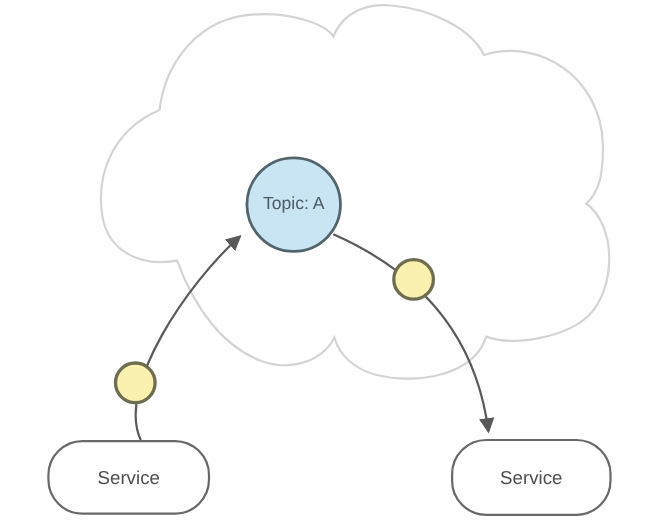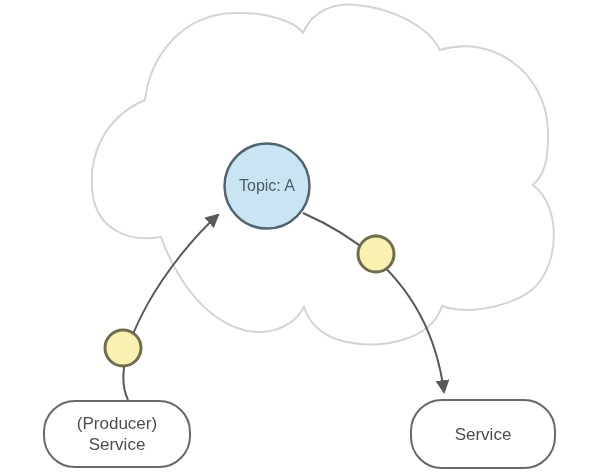--- a/index.html
+++ b/index.html
@@ -96,21 +96,20 @@
     <circle cx="123" cy="348" r="18" stroke-width="3" fill="#faf0b0" stroke="#6e6d50"></circle>
 
     <circle cx="376" cy="254" r="18" stroke-width="3" fill="#faf0b0" stroke="#6e6d50"></circle>
 
     <circle cx="267" cy="186" r="42.5" stroke-width="2.5" fill="#c9e5f4" stroke="#52646c"></circle>
   </svg>
 
   <div class="label topic-label" style="color: rgb(77, 90, 98);">Topic: A</div>
 
   <div class="service-box producer-box" style="border-color: rgb(104, 104, 104); color: rgb(77, 77, 77); background: rgb(255, 255, 255);">
-    <span>(Producer)</span>
     <span>Service</span>
   </div>
 
   <div class="service-box consumer-box" style="border-color: rgb(104, 104, 104); color: rgb(77, 77, 77); background: rgb(255, 255, 255);">
     <span>Service</span>
   </div>
 
 </div>
 
 </body></html>

